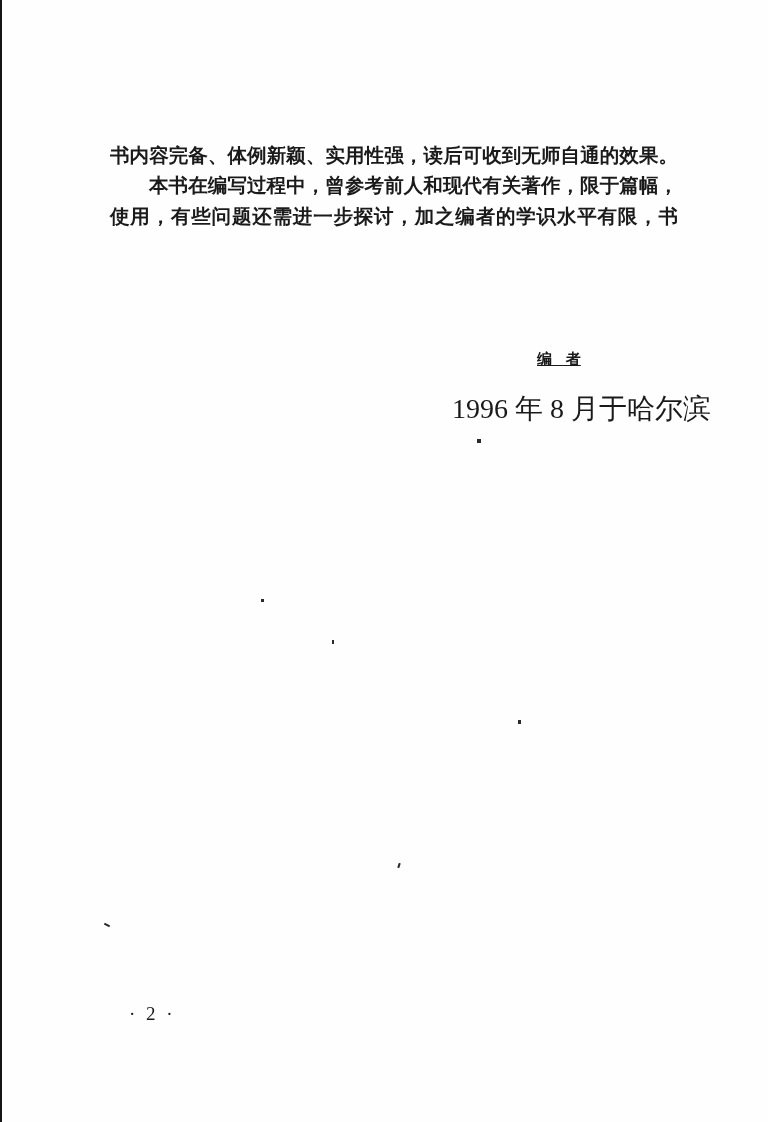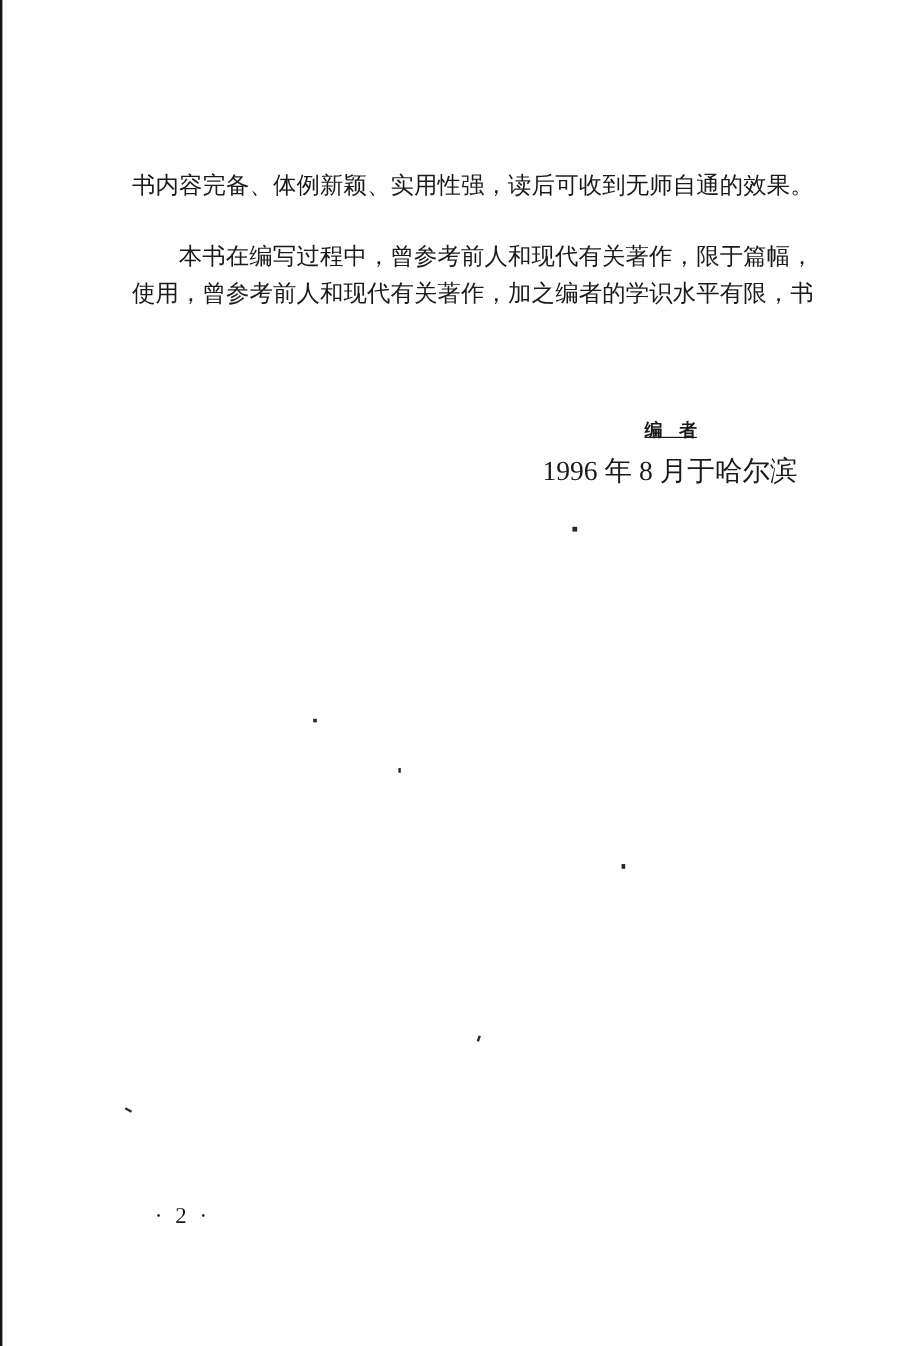--- a/index.html
+++ b/index.html
@@ -31,47 +31,47 @@
     top: 141px;
     width: 568px;
     font-size: 19.5px;
     font-weight: 500;
     letter-spacing: 0;
   }
   .line {
     height: 30.4px;
     line-height: 30.4px;
     white-space: nowrap;
+    font-weight: bold;
   }
   .line.just {
     white-space: normal;
     text-align: justify;
     text-align-last: justify;
   }
   .line.indent {
     padding-left: 39px;
-    margin-top: 29px;
   }
   
   .sig-author {
     position: absolute;
     left: 537px;
     top: 347px;
     font-size: 15px;
     font-weight: bold;
     line-height: 24px;
     word-spacing: 10px;
     white-space: nowrap;
     text-decoration: underline;
   }
   .sig-date {
     position: absolute;
     left: 452px;
-    top: 380px;
-    font-size: 23px;
+    top: 396px;
+    font-size: 28px;
     line-height: 26px;
     white-space: nowrap;
     text-align: center;
   }
   
   .page-num {
     position: absolute;
     left: 129px;
     top: 1003px;
     font-size: 19px;
@@ -93,21 +93,21 @@
   .speck-f { left: 104px; top: 924px; width: 6px; height: 2px; transform: rotate(28deg); }
 </style>
 </head>
 <body>
 
 <div class="edge-line"></div>
 
 <div class="body-text">
   <div class="line just">书内容完备、体例新颖、实用性强，读后可收到无师自通的效果。</div>
   <div class="line just indent">本书在编写过程中，曾参考前人和现代有关著作，限于篇幅，</div>
-  <div class="line just">使用，曾参考前人和现代有关著作，加之编者的学识水平有限，书</div>
+  <div class="line just">使用，有些问题还需进一步探讨，加之编者的学识水平有限，书</div>
 </div>
 
 <div class="sig-author">编 者</div>
 <div class="sig-date">1996 年 8 月于哈尔滨</div>
 
 <div class="speck speck-a"></div>
 <div class="speck speck-b"></div>
 <div class="speck speck-c"></div>
 <div class="speck speck-d"></div>
 <div class="speck speck-e"></div>

